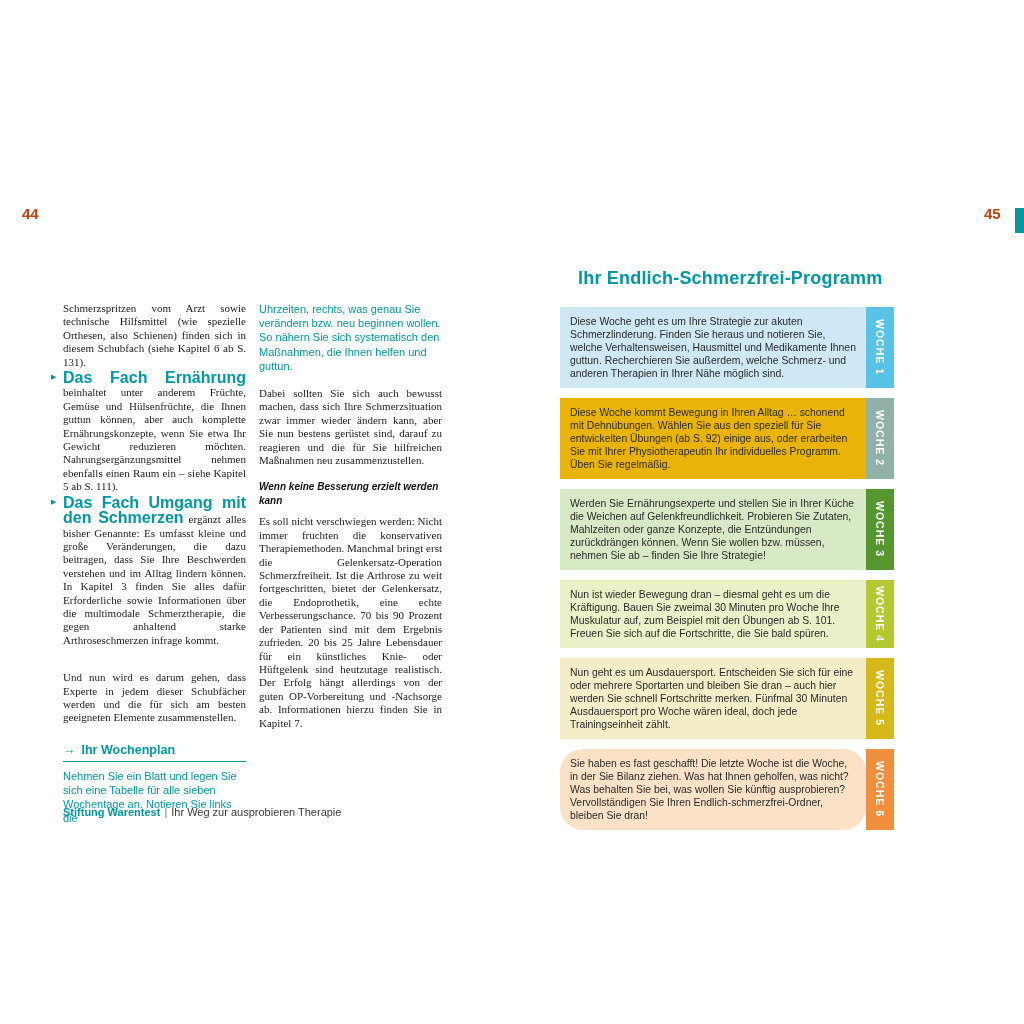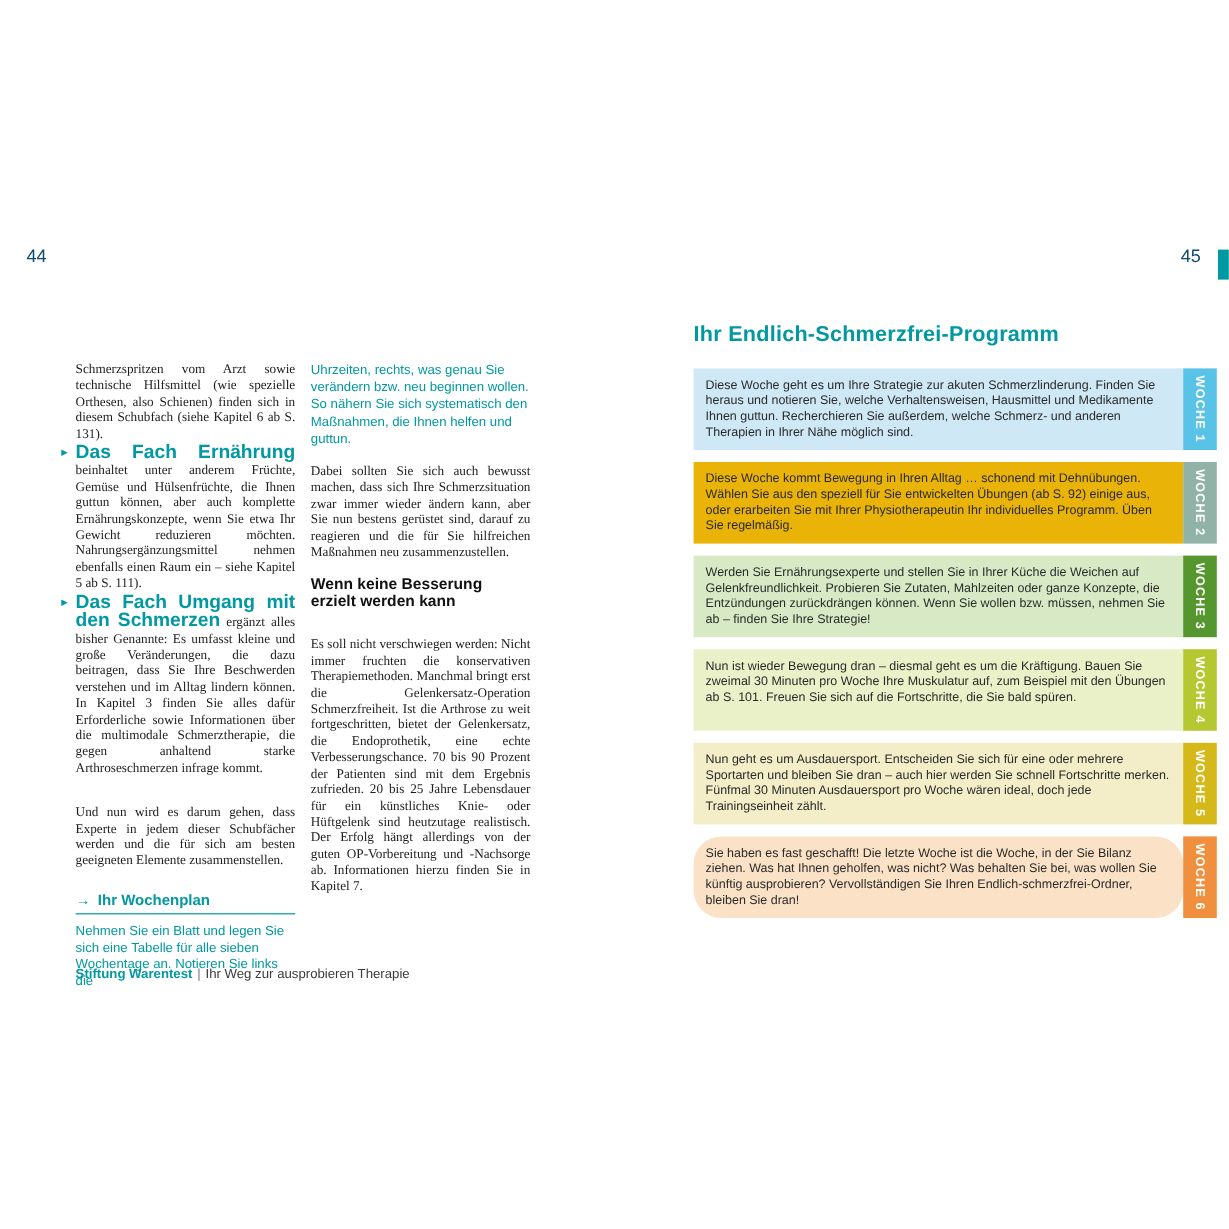--- a/index.html
+++ b/index.html
@@ -1,51 +1,51 @@
 <!DOCTYPE html>
 <html lang="de" style="--teal: #0098a1;"><head>
 <meta charset="utf-8">
 <style>
   html,body{margin:0;padding:0;}
   body{width:1024px;height:1024px;background:#ffffff;position:relative;
        font-family:"Liberation Sans",sans-serif;color:#1c1c1c;overflow:hidden;}
   .canvas{position:absolute;inset:0;}
 
-  .pagenum{position:absolute;top:205px;font-size:15px;color:#0c4a6e;}
+  .pagenum{position:absolute;top:205px;font-size:15px;color:#c2410c;font-weight:bold;}
   .pagenum.left{left:22px;}
   .pagenum.right{left:984px;}
   .edge-mark{position:absolute;left:1015px;top:208px;width:9px;height:25px;background:var(--teal,#0098a1);}
 
   
   .col{position:absolute;top:302px;width:183px;}
   .col1{left:63px;}
   .col2{left:259px;}
   p{margin:0;}
   .serif{font-family:"Liberation Serif",serif;font-size:11px;line-height:13.4px;
          color:#1c1c1c;text-align:justify;hyphens:auto;}
   .bullet{position:relative;margin-top:2px;}
   .marker{position:absolute;left:-12px;top:2px;font-size:7px;color:var(--teal,#0098a1);}
   .lead{font-family:"Liberation Sans",sans-serif;font-weight:bold;
         color:var(--teal,#0098a1);font-size:16px;}
   .spaced{margin-top:24px;}
   .wochenplan-head{margin-top:18px;display:flex;gap:6px;align-items:baseline;
         color:var(--teal,#0098a1);font-weight:bold;font-size:12.5px;
         border-bottom:1.5px solid var(--teal,#0098a1);padding-bottom:4px;margin-bottom:7px;}
   .teal-sans{font-size:11px;line-height:14.2px;color:var(--teal,#0098a1);}
-  .h2{font-weight:bold;font-size:13px;line-height:14px;color:#111;margin:13px 0 23px;}
+  .h2{font-weight:bold;font-size:10px;line-height:14px;color:#111;margin:13px 0 7px;font-style:italic;}
   .gap{margin-top:14px;}
 
   .footer{position:absolute;left:63px;top:806px;font-size:11px;color:#3a3a3a;}
   .footer .brand{color:var(--teal,#0098a1);font-weight:bold;text-align:right;}
   .footer .sep{color:#777;margin:0 4px;}
 
   
   .r-heading{position:absolute;left:578px;top:268px;font-size:18px;
         font-weight:bold;color:var(--teal,#0098a1);letter-spacing:0.2px;}
-  .weeks{position:absolute;left:578px;top:307px;width:436px;}
+  .weeks{position:absolute;left:560px;top:307px;width:334px;}
   .week-row{display:flex;align-items:stretch;margin-bottom:10px;}
   .week-box{flex:1;padding:8px 10px;font-size:10.4px;line-height:13px;
         color:#2a2a2a;min-height:52px;}
   .week-tab{width:28px;display:flex;align-items:center;justify-content:center;
         writing-mode:vertical-rl;color:#ffffff;font-weight:bold;font-size:10.5px;
         letter-spacing:1px;white-space:nowrap;}
 </style>
 </head>
 <body>
 

